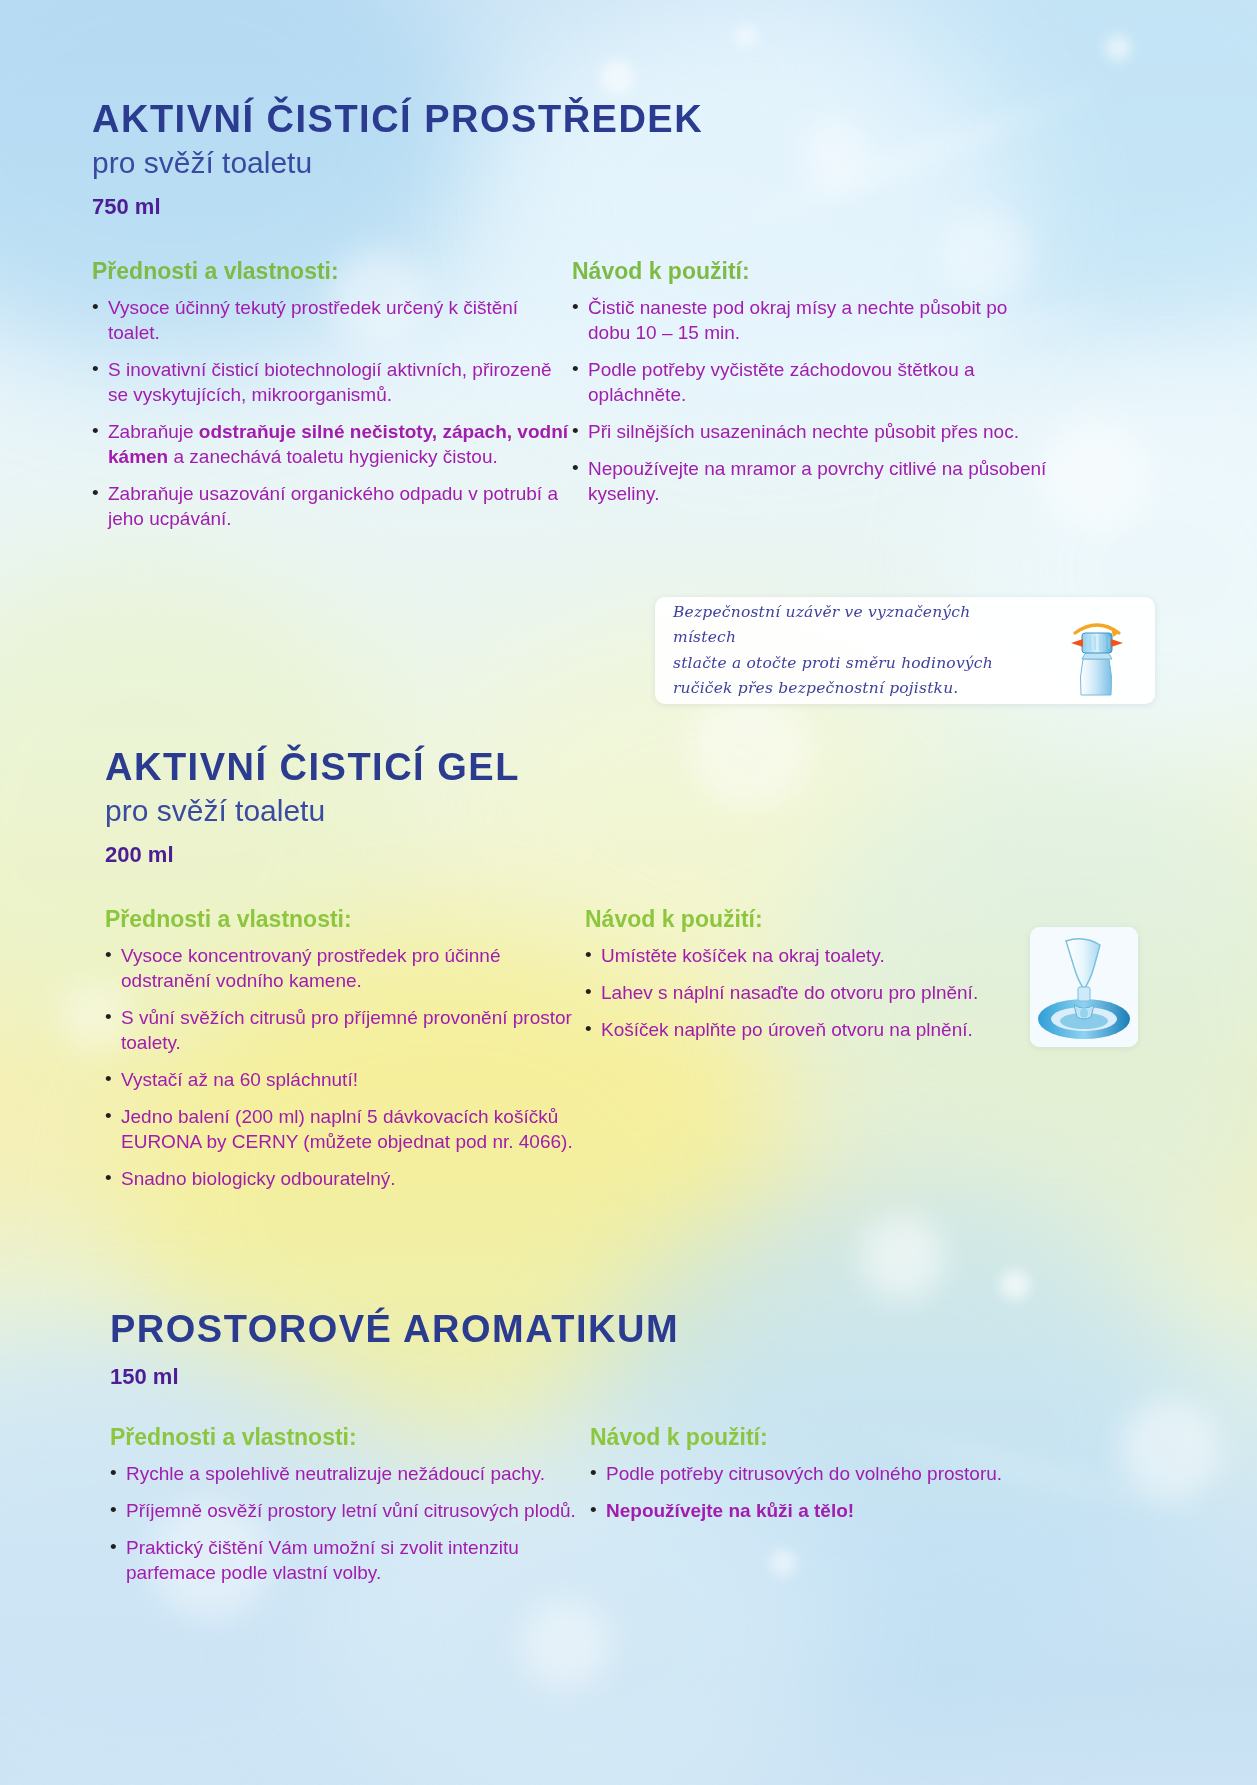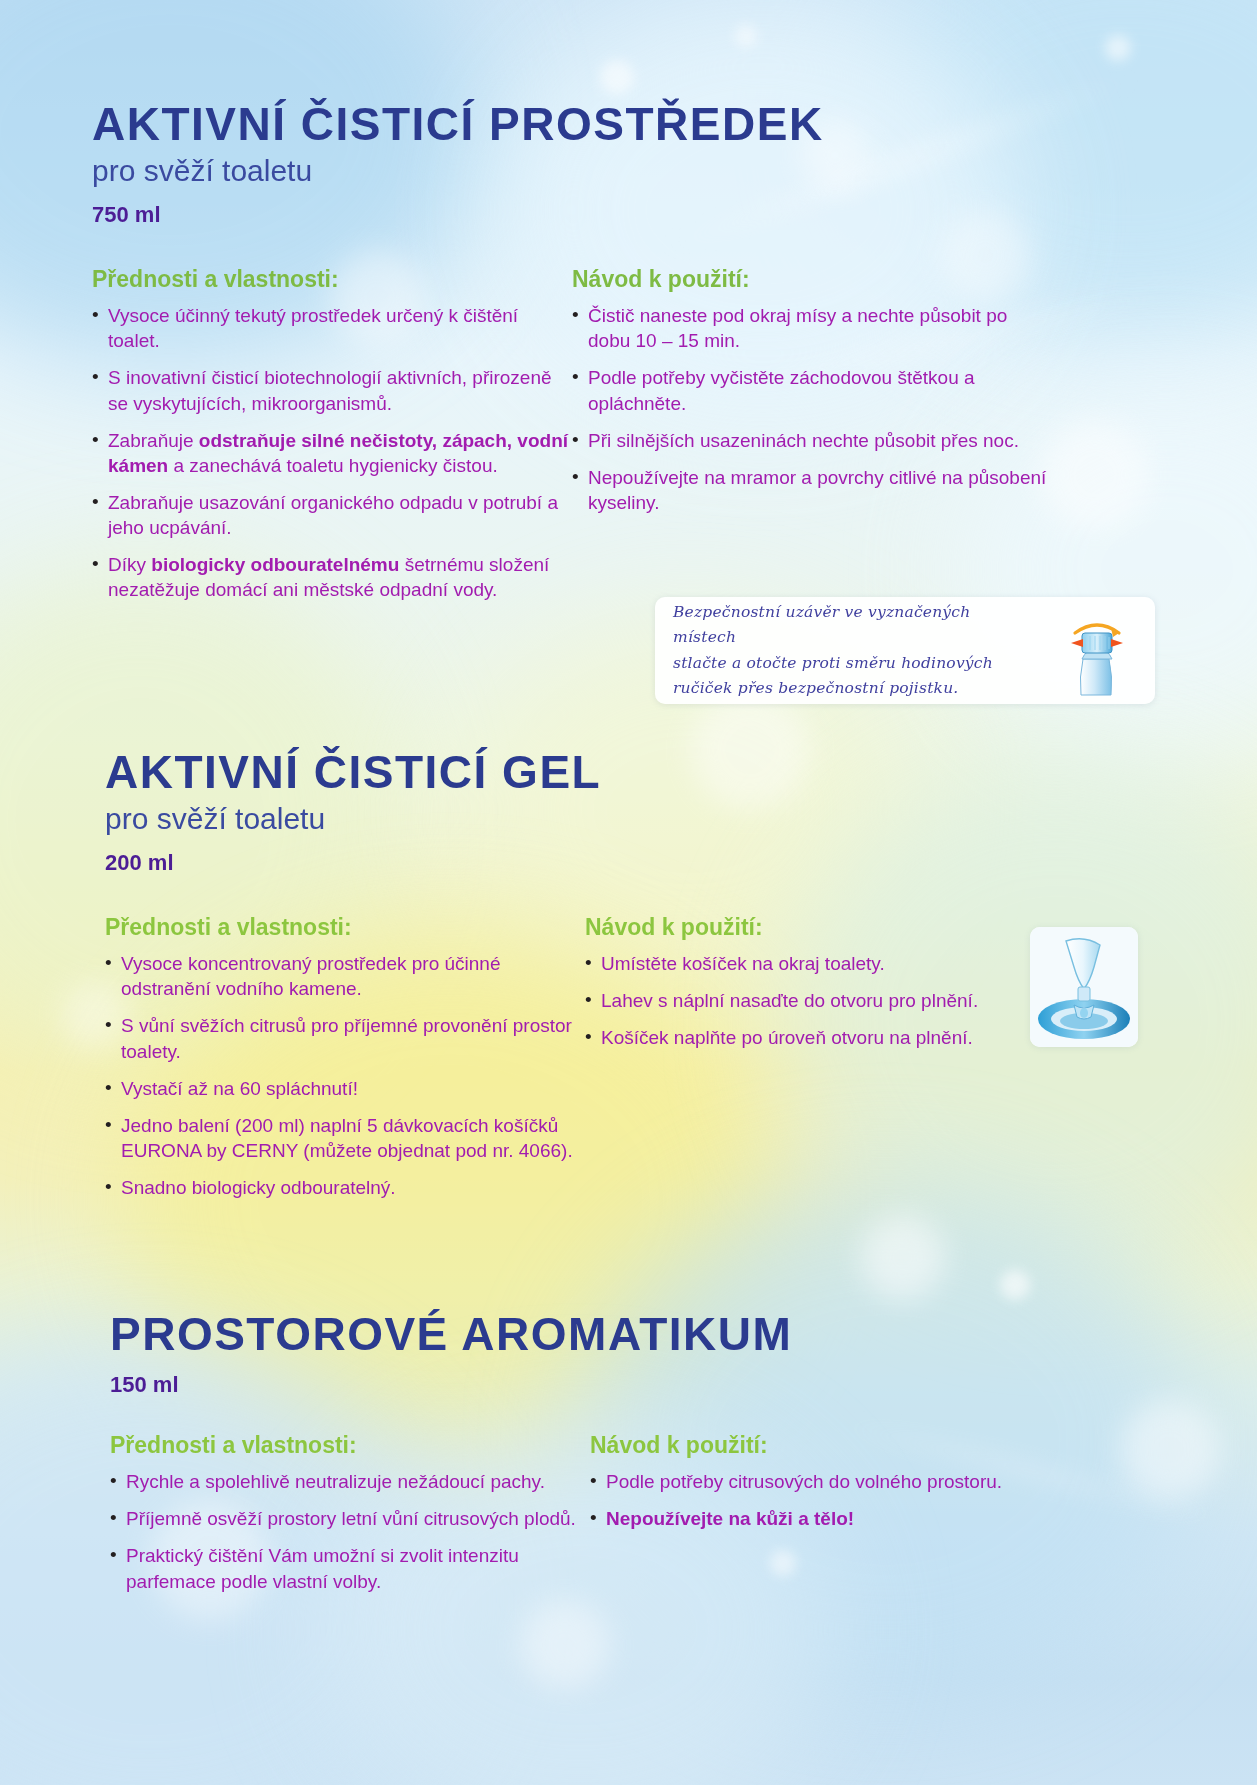--- a/index.html
+++ b/index.html
@@ -53,21 +53,21 @@
     position:absolute; background:linear-gradient(90deg, rgba(255,255,255,0), rgba(255,255,255,.5), rgba(255,255,255,0));
     filter: blur(10px); border-radius:50%;
   }
 
   
   .page { position:relative; z-index:2; }
 
   .section { position:absolute; }
 
   h1.product-title {
-    font-size: 46px;
+    font-size: 38px;
     letter-spacing: 1.5px;
     color: #2b3b8f;
     font-weight: 700;
     margin: 0;
     line-height: 1.05;
   }
   .subtitle {
     font-size: 30px;
     color: #3a4aa0;
     margin: 6px 0 0 0;
@@ -182,21 +182,20 @@
     <p class="volume">750 ml</p>
 
     <div class="cols" style="margin-top:22px;">
       <div style="width:480px;">
         <h2 class="col-head">Přednosti a vlastnosti:</h2>
         <ul class="bullets">
             <li><span>Vysoce účinný tekutý prostředek určený k čištění toalet.</span></li>
             <li><span>S inovativní čisticí biotechnologií aktivních, přirozeně se vyskytujících, mikroorganismů.</span></li>
             <li><span>Zabraňuje </span><b>odstraňuje silné nečistoty, zápach, vodní kámen</b><span> a zanechává toaletu hygienicky čistou.</span></li>
             <li><span>Zabraňuje usazování organického odpadu v potrubí a jeho ucpávání.</span></li>
-            <li><span>Díky </span><b>biologicky odbouratelnému</b><span> šetrnému složení nezatěžuje domácí ani městské odpadní vody.</span></li>
           </ul>
       </div>
       <div style="width:480px; margin-left:0px;">
         <h2 class="col-head">Návod k použití:</h2>
         <ul class="bullets">
             <li><span>Čistič naneste pod okraj mísy a nechte působit po dobu 10 – 15 min.</span></li>
             <li><span>Podle potřeby vyčistěte záchodovou štětkou a opláchněte.</span></li>
             <li><span>Při silnějších usazeninách nechte působit přes noc.</span></li>
             <li><span>Nepoužívejte na mramor a povrchy citlivé na působení kyseliny.</span></li>
           </ul>

